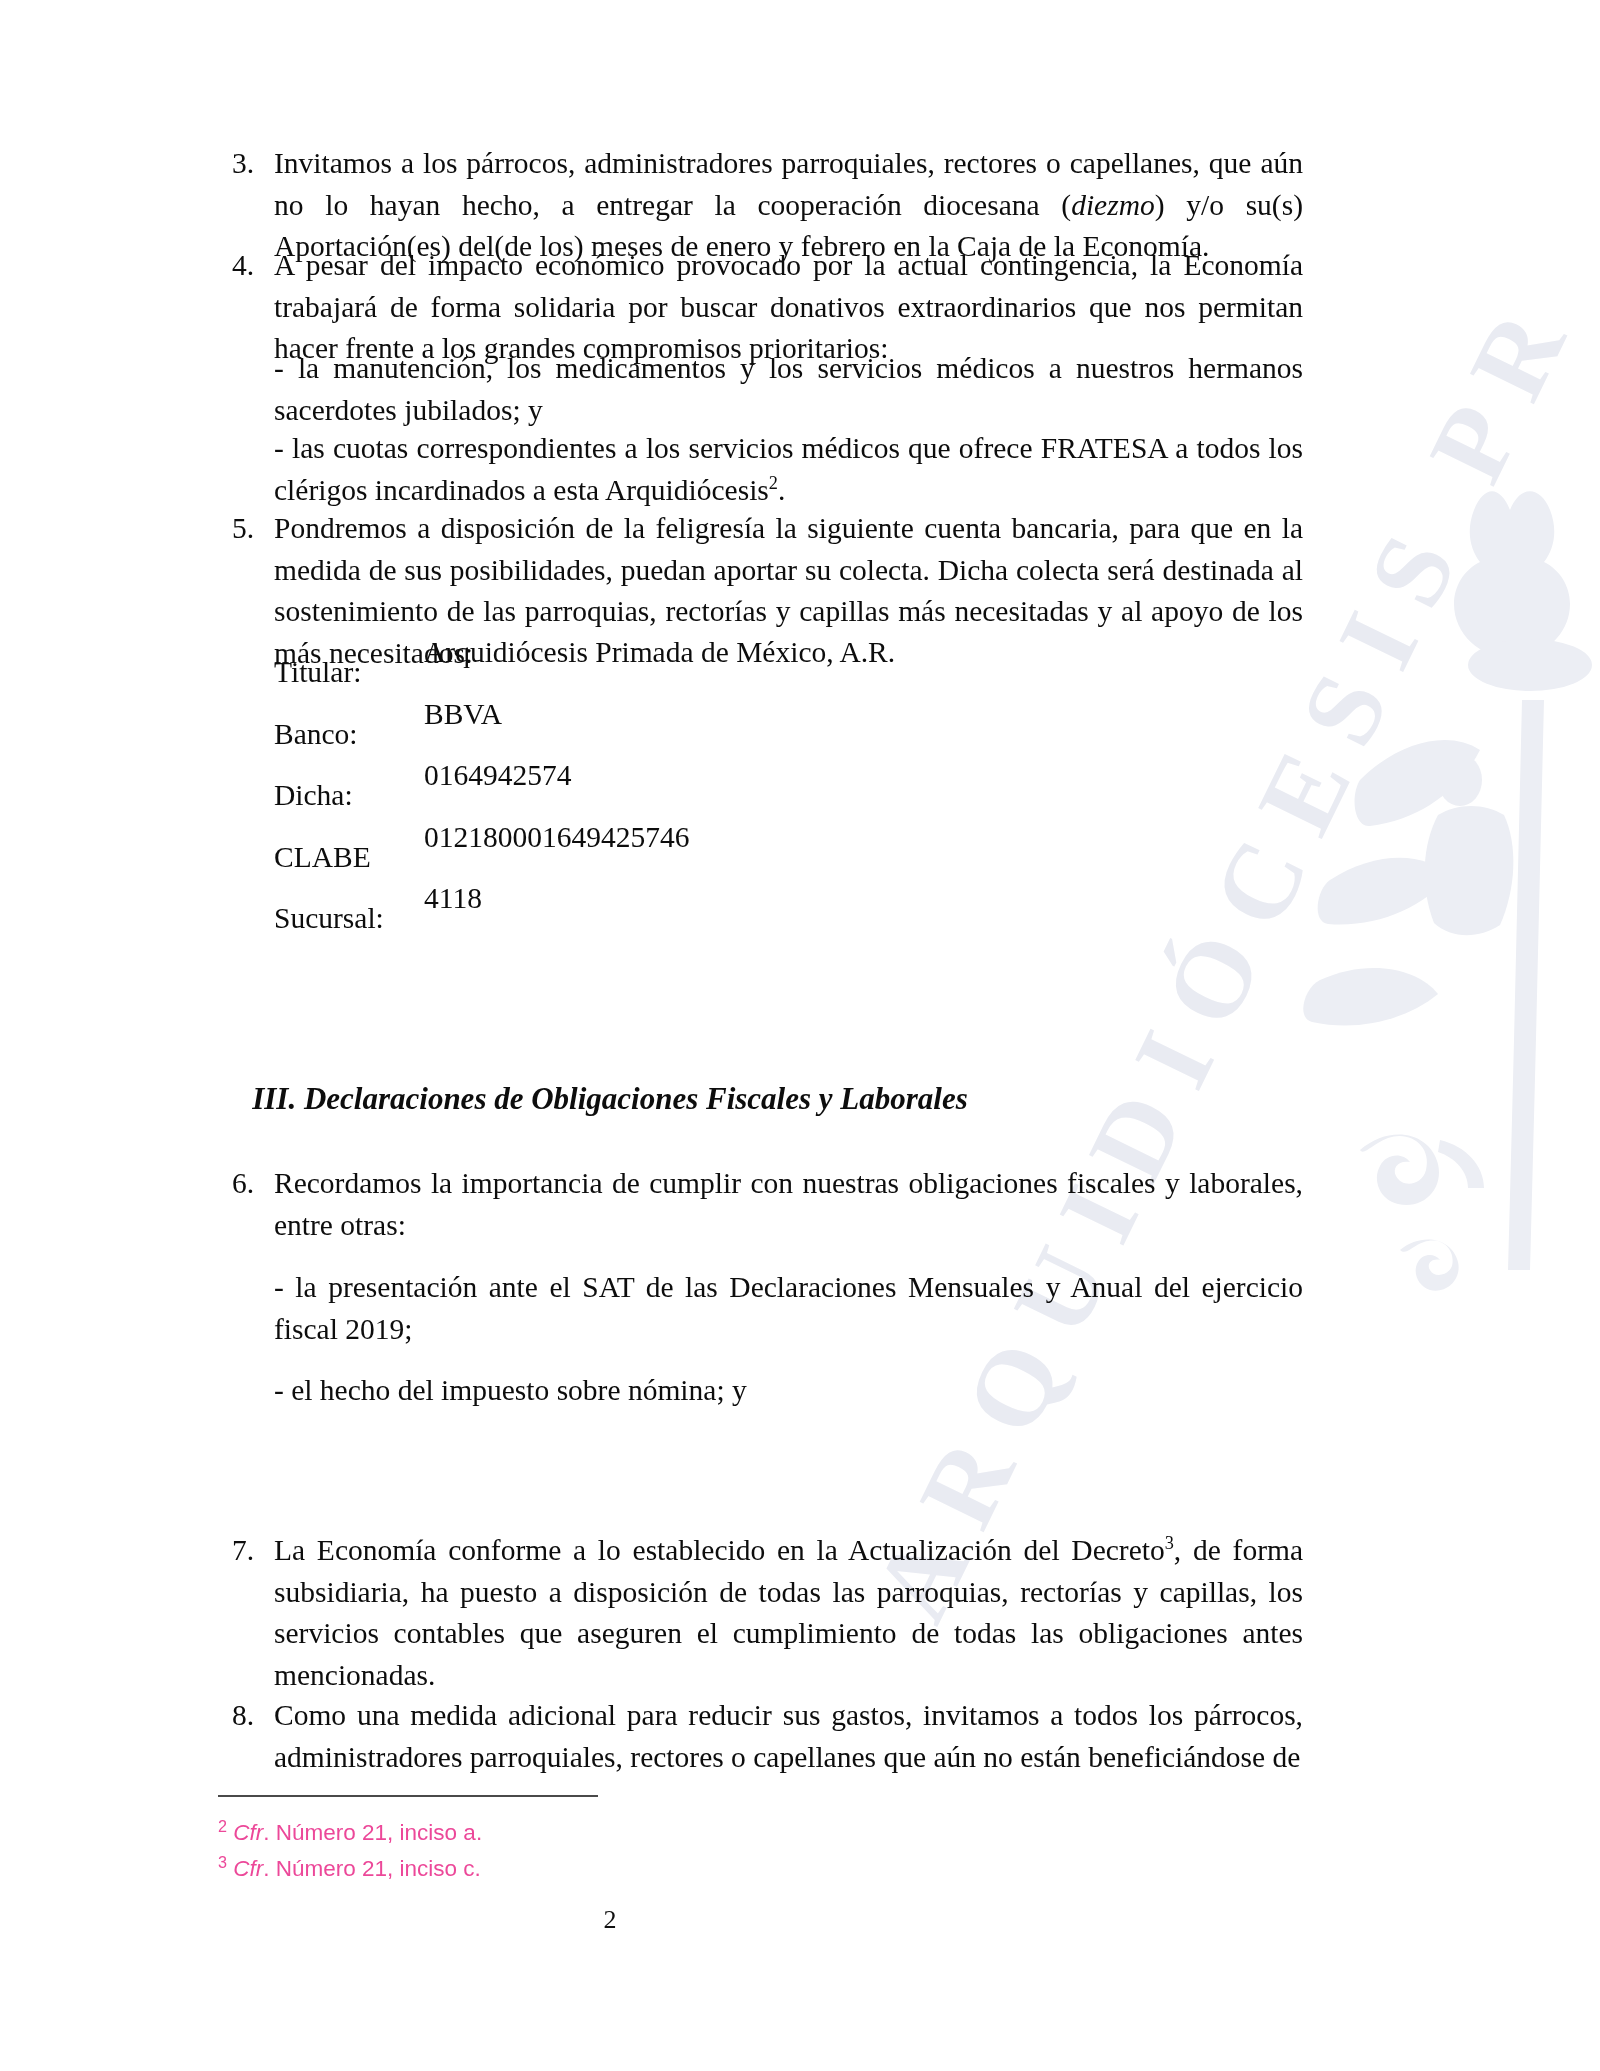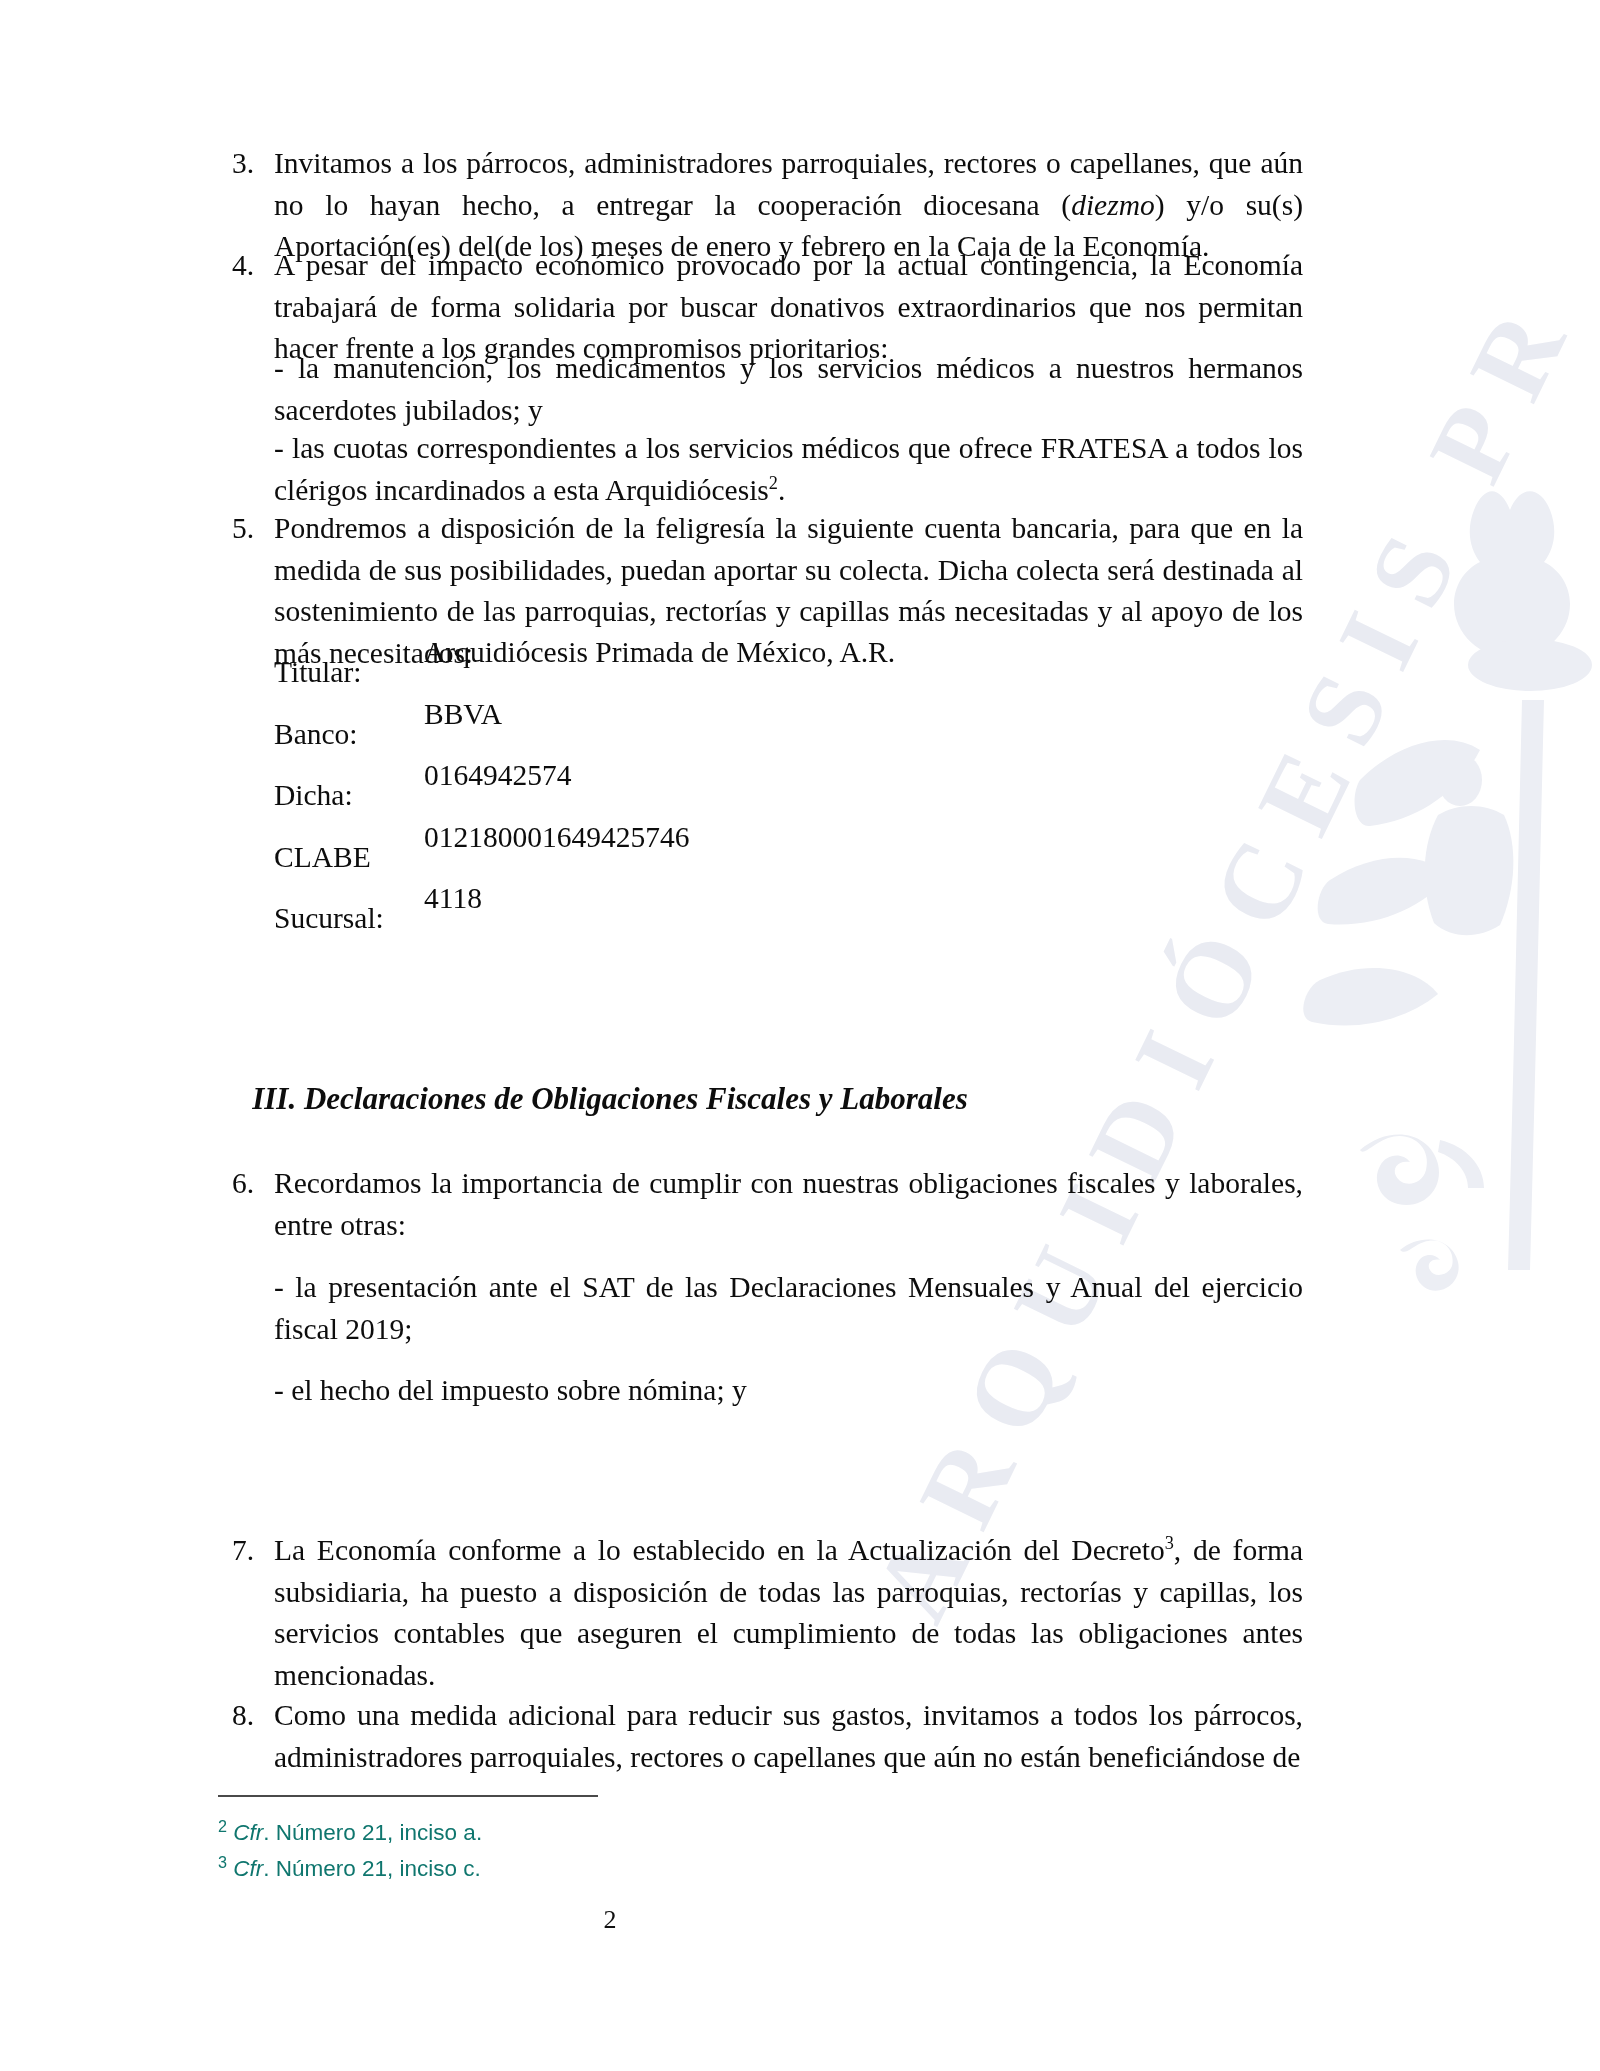--- a/index.html
+++ b/index.html
@@ -134,21 +134,21 @@
     border-top: 2px solid #4a4a4a;
   }
   .footnotes {
     position: absolute;
     left: 218px;
     top: 1815px;
     width: 700px;
     font-family: "Liberation Sans", "DejaVu Sans", sans-serif;
     font-size: 22.5px;
     line-height: 36px;
-    color: #0f766e;
+    color: #ec4899;
   }
   .footnotes .fn {
     white-space: nowrap;
   }
   .footnotes sup {
     font-size: 0.72em;
     vertical-align: super;
   }
   .footnotes em { font-style: italic; }
 

